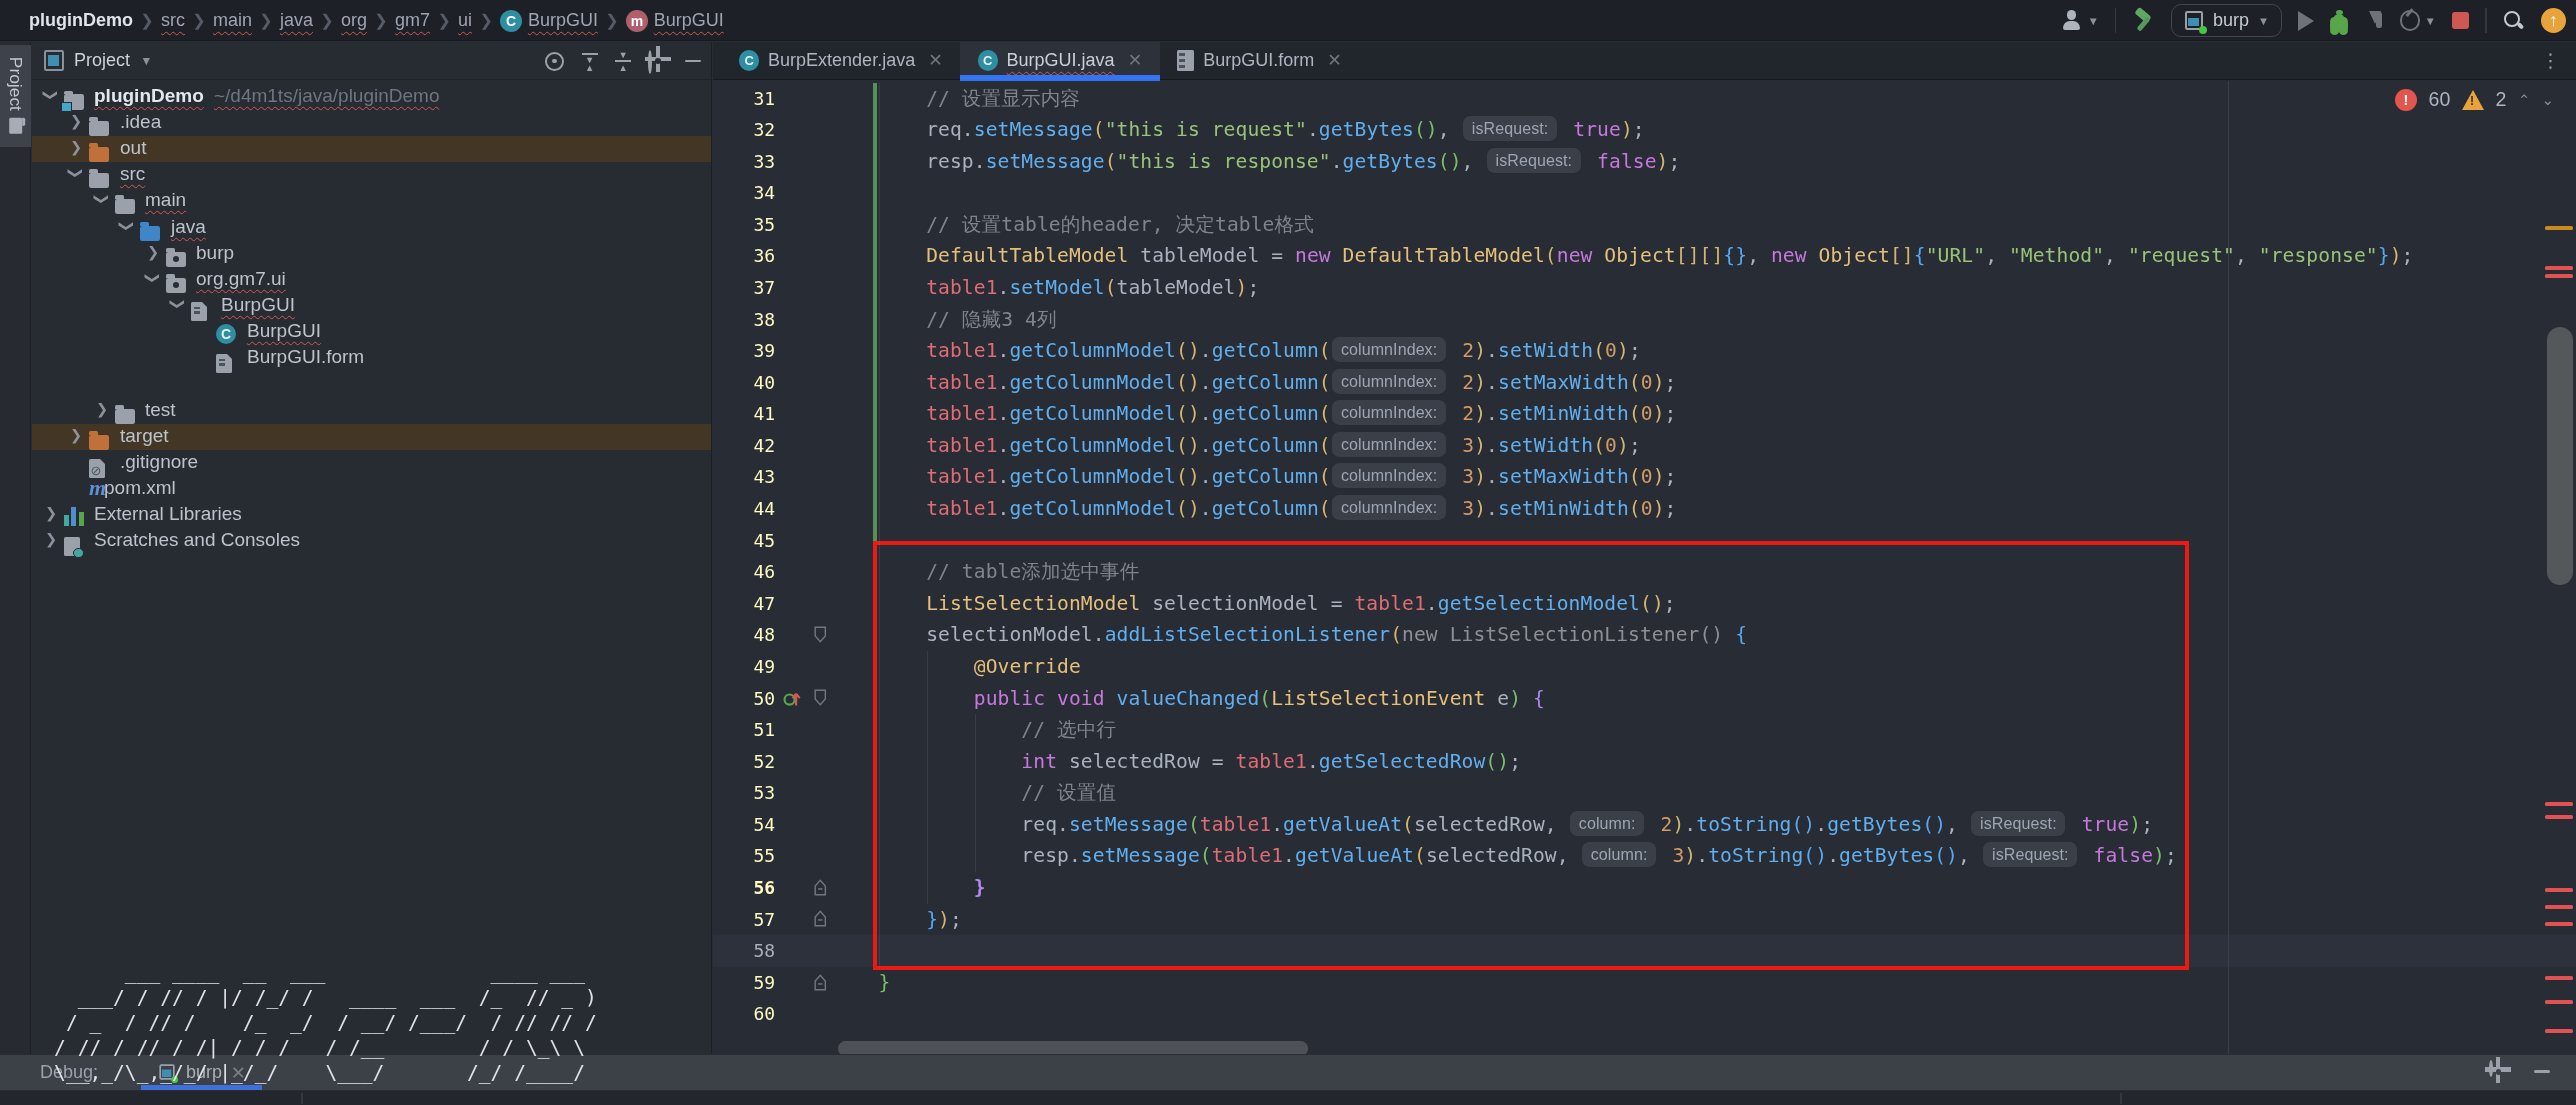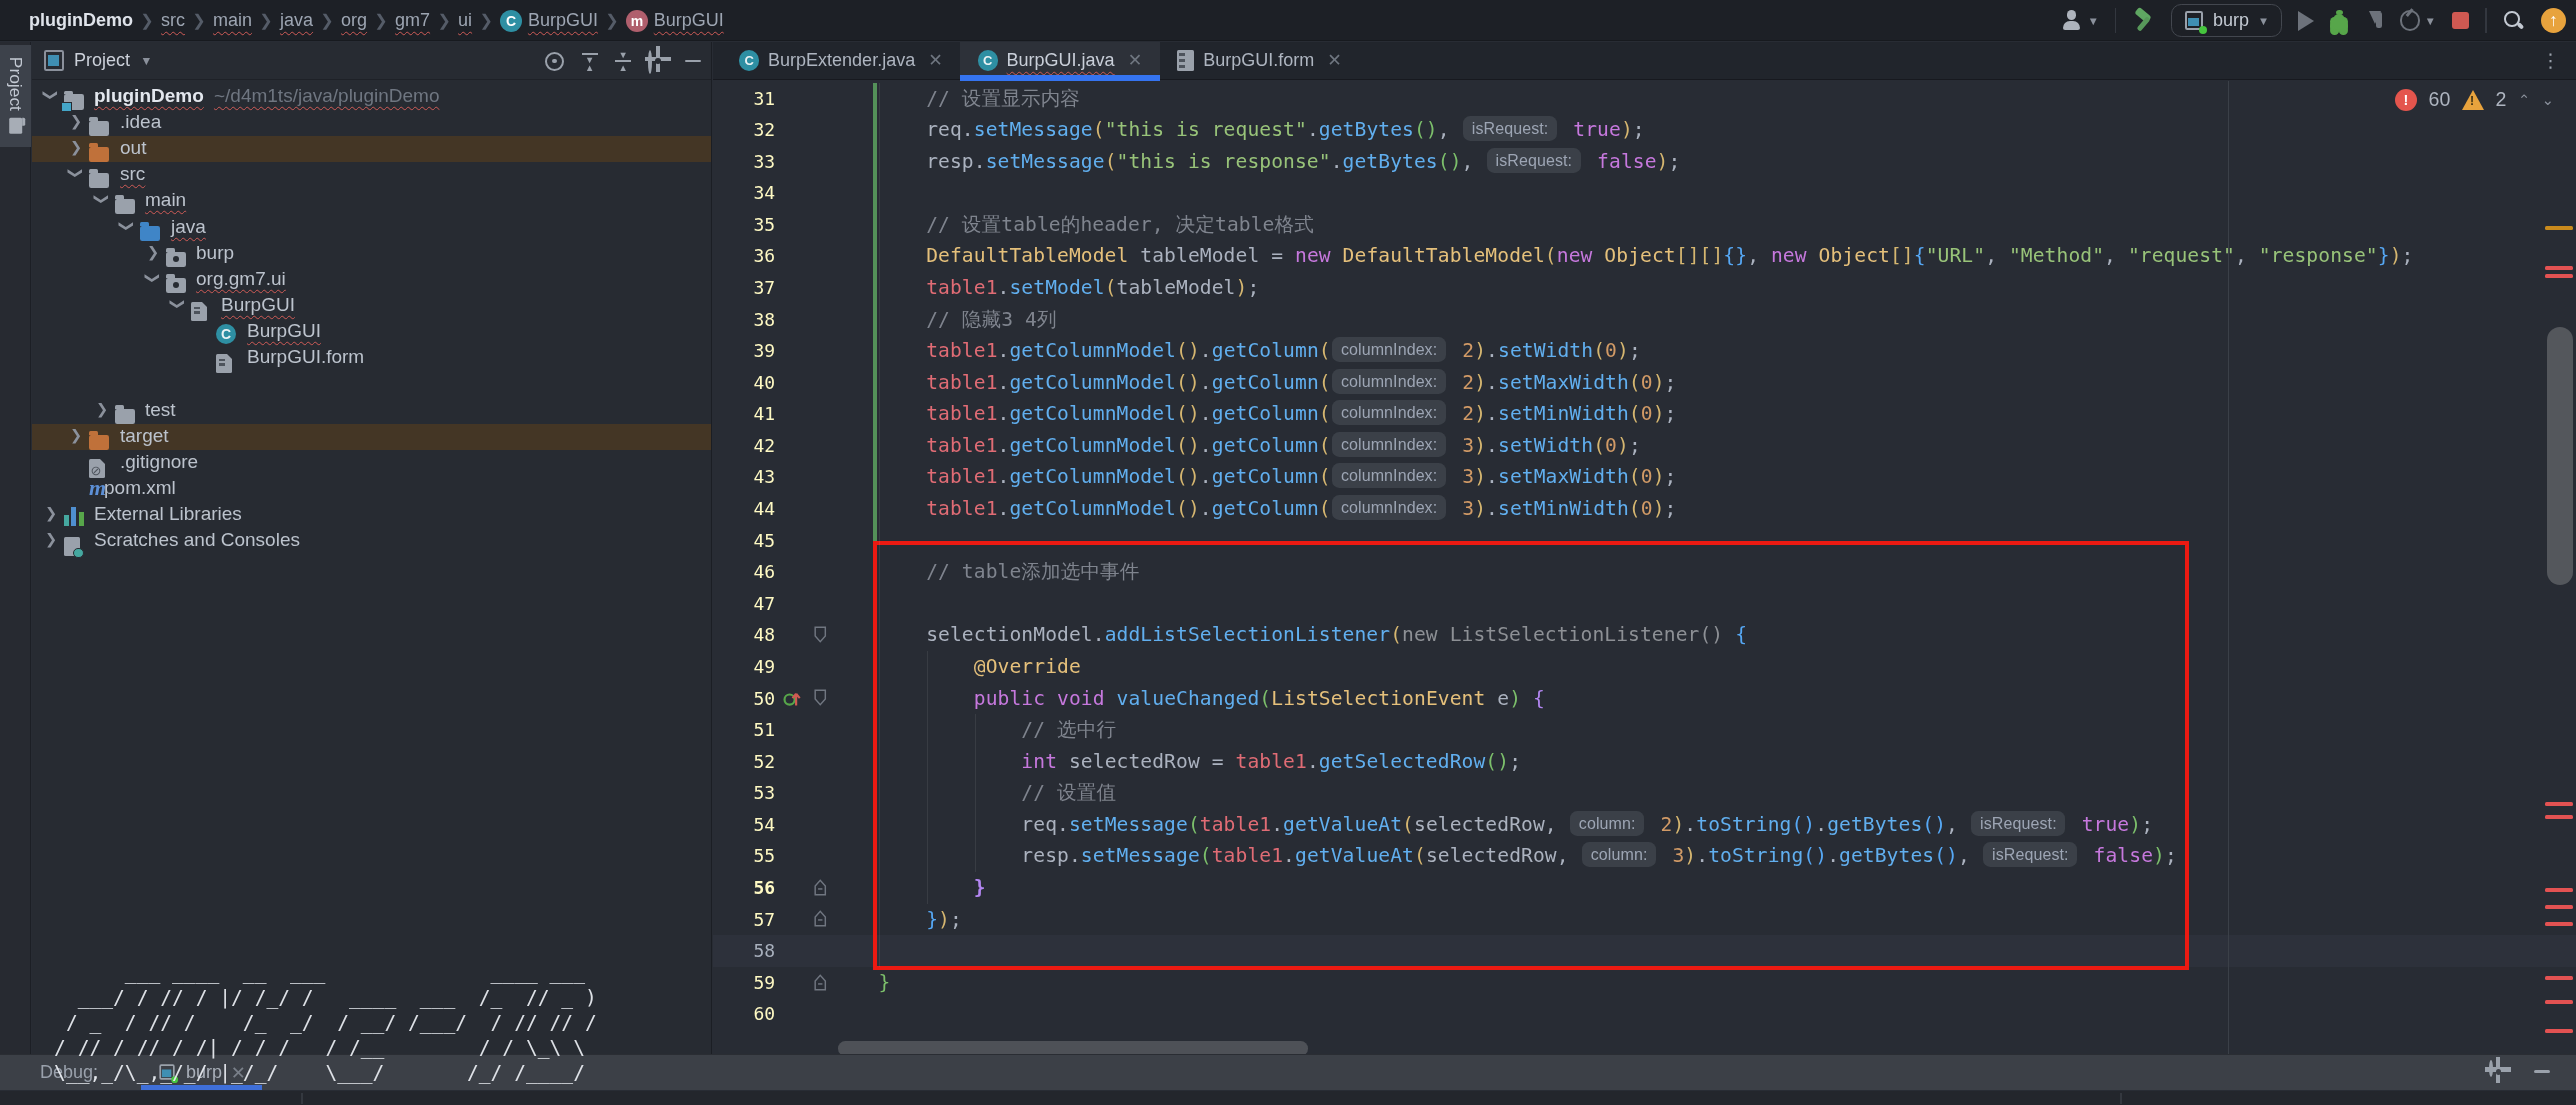--- a/index.html
+++ b/index.html
@@ -378,21 +378,21 @@
           <div class="code-row" style="top: 191px;"><span class="ln">37</span><span class="ct"><span class="c-def">        </span><span class="c-fld">table1</span><span class="c-def">.</span><span class="c-fn">setModel</span><span class="c-py">(</span><span class="c-def">tableModel</span><span class="c-py">)</span><span class="c-def">;</span></span></div>
           <div class="code-row" style="top: 223px;"><span class="ln">38</span><span class="ct"><span class="c-com">        // 隐藏3 4列</span></span></div>
           <div class="code-row" style="top: 254px;"><span class="ln">39</span><span class="ct"><span class="c-def">        </span><span class="c-fld">table1</span><span class="c-def">.</span><span class="c-fn">getColumnModel</span><span class="c-py">()</span><span class="c-def">.</span><span class="c-fn">getColumn</span><span class="c-py">(</span><span class="hint">columnIndex:</span><span class="c-def"> </span><span class="c-num">2</span><span class="c-py">)</span><span class="c-def">.</span><span class="c-fn">setWidth</span><span class="c-py">(</span><span class="c-num">0</span><span class="c-py">)</span><span class="c-def">;</span></span></div>
           <div class="code-row" style="top: 286px;"><span class="ln">40</span><span class="ct"><span class="c-def">        </span><span class="c-fld">table1</span><span class="c-def">.</span><span class="c-fn">getColumnModel</span><span class="c-py">()</span><span class="c-def">.</span><span class="c-fn">getColumn</span><span class="c-py">(</span><span class="hint">columnIndex:</span><span class="c-def"> </span><span class="c-num">2</span><span class="c-py">)</span><span class="c-def">.</span><span class="c-fn">setMaxWidth</span><span class="c-py">(</span><span class="c-num">0</span><span class="c-py">)</span><span class="c-def">;</span></span></div>
           <div class="code-row" style="top: 317px;"><span class="ln">41</span><span class="ct"><span class="c-def">        </span><span class="c-fld">table1</span><span class="c-def">.</span><span class="c-fn">getColumnModel</span><span class="c-py">()</span><span class="c-def">.</span><span class="c-fn">getColumn</span><span class="c-py">(</span><span class="hint">columnIndex:</span><span class="c-def"> </span><span class="c-num">2</span><span class="c-py">)</span><span class="c-def">.</span><span class="c-fn">setMinWidth</span><span class="c-py">(</span><span class="c-num">0</span><span class="c-py">)</span><span class="c-def">;</span></span></div>
           <div class="code-row" style="top: 349px;"><span class="ln">42</span><span class="ct"><span class="c-def">        </span><span class="c-fld">table1</span><span class="c-def">.</span><span class="c-fn">getColumnModel</span><span class="c-py">()</span><span class="c-def">.</span><span class="c-fn">getColumn</span><span class="c-py">(</span><span class="hint">columnIndex:</span><span class="c-def"> </span><span class="c-num">3</span><span class="c-py">)</span><span class="c-def">.</span><span class="c-fn">setWidth</span><span class="c-py">(</span><span class="c-num">0</span><span class="c-py">)</span><span class="c-def">;</span></span></div>
           <div class="code-row" style="top: 380px;"><span class="ln">43</span><span class="ct"><span class="c-def">        </span><span class="c-fld">table1</span><span class="c-def">.</span><span class="c-fn">getColumnModel</span><span class="c-py">()</span><span class="c-def">.</span><span class="c-fn">getColumn</span><span class="c-py">(</span><span class="hint">columnIndex:</span><span class="c-def"> </span><span class="c-num">3</span><span class="c-py">)</span><span class="c-def">.</span><span class="c-fn">setMaxWidth</span><span class="c-py">(</span><span class="c-num">0</span><span class="c-py">)</span><span class="c-def">;</span></span></div>
           <div class="code-row" style="top: 412px;"><span class="ln">44</span><span class="ct"><span class="c-def">        </span><span class="c-fld">table1</span><span class="c-def">.</span><span class="c-fn">getColumnModel</span><span class="c-py">()</span><span class="c-def">.</span><span class="c-fn">getColumn</span><span class="c-py">(</span><span class="hint">columnIndex:</span><span class="c-def"> </span><span class="c-num">3</span><span class="c-py">)</span><span class="c-def">.</span><span class="c-fn">setMinWidth</span><span class="c-py">(</span><span class="c-num">0</span><span class="c-py">)</span><span class="c-def">;</span></span></div>
           <div class="code-row" style="top: 444px;"><span class="ln">45</span><span class="ct"></span></div>
           <div class="code-row" style="top: 475px;"><span class="ln">46</span><span class="ct"><span class="c-com">        // table添加选中事件</span></span></div>
-          <div class="code-row" style="top: 507px;"><span class="ln">47</span></div>
+          <div class="code-row" style="top: 507px;"><span class="ln">47</span><span class="ct"><span class="c-def">        </span><span class="c-cls">ListSelectionModel</span><span class="c-def"> selectionModel = </span><span class="c-fld">table1</span><span class="c-def">.</span><span class="c-fn">getSelectionModel</span><span class="c-py">()</span><span class="c-def">;</span></span></div>
           <div class="code-row" style="top: 538px;"><span class="ln">48</span><span class="ct"><span class="c-def">        selectionModel.</span><span class="c-fn">addListSelectionListener</span><span class="c-py">(</span><span class="c-gray">new ListSelectionListener() </span><span class="c-pb">{</span></span></div>
           <div class="code-row" style="top: 570px;"><span class="ln">49</span><span class="ct"><span class="c-def">            </span><span class="c-cls">@Override</span></span></div>
           <div class="code-row" style="top: 602px;"><span class="ln">50</span><span class="ct"><span class="c-def">            </span><span class="c-kw">public</span><span class="c-def"> </span><span class="c-kw">void</span><span class="c-def"> </span><span class="c-fn">valueChanged</span><span class="c-pg">(</span><span class="c-cls">ListSelectionEvent</span><span class="c-def"> e</span><span class="c-pg">)</span><span class="c-def"> </span><span class="c-pp">{</span></span></div>
           <div class="code-row" style="top: 633px;"><span class="ln">51</span><span class="ct"><span class="c-com">                // 选中行</span></span></div>
           <div class="code-row" style="top: 665px;"><span class="ln">52</span><span class="ct"><span class="c-def">                </span><span class="c-kw">int</span><span class="c-def"> selectedRow = </span><span class="c-fld">table1</span><span class="c-def">.</span><span class="c-fn">getSelectedRow</span><span class="c-pg">()</span><span class="c-def">;</span></span></div>
           <div class="code-row" style="top: 696px;"><span class="ln">53</span><span class="ct"><span class="c-com">                // 设置值</span></span></div>
           <div class="code-row" style="top: 728px;"><span class="ln">54</span><span class="ct"><span class="c-def">                req.</span><span class="c-fn">setMessage</span><span class="c-pg">(</span><span class="c-fld">table1</span><span class="c-def">.</span><span class="c-fn">getValueAt</span><span class="c-py">(</span><span class="c-def">selectedRow, </span><span class="hint">column:</span><span class="c-def"> </span><span class="c-num">2</span><span class="c-py">)</span><span class="c-def">.</span><span class="c-fn">toString</span><span class="c-pb">()</span><span class="c-def">.</span><span class="c-fn">getBytes</span><span class="c-pb">()</span><span class="c-def">, </span><span class="hint">isRequest:</span><span class="c-def"> </span><span class="c-kw">true</span><span class="c-pg">)</span><span class="c-def">;</span></span></div>
           <div class="code-row" style="top: 759px;"><span class="ln">55</span><span class="ct"><span class="c-def">                resp.</span><span class="c-fn">setMessage</span><span class="c-pg">(</span><span class="c-fld">table1</span><span class="c-def">.</span><span class="c-fn">getValueAt</span><span class="c-py">(</span><span class="c-def">selectedRow, </span><span class="hint">column:</span><span class="c-def"> </span><span class="c-num">3</span><span class="c-py">)</span><span class="c-def">.</span><span class="c-fn">toString</span><span class="c-pb">()</span><span class="c-def">.</span><span class="c-fn">getBytes</span><span class="c-pb">()</span><span class="c-def">, </span><span class="hint">isRequest:</span><span class="c-def"> </span><span class="c-kw">false</span><span class="c-pg">)</span><span class="c-def">;</span></span></div>
           <div class="code-row" style="top: 791px; font-weight: bold;"><span class="ln">56</span><span class="ct"><span class="c-def">            </span><span class="c-pp">}</span></span></div>
           <div class="code-row" style="top: 823px;"><span class="ln">57</span><span class="ct"><span class="c-def">        </span><span class="c-pb">}</span><span class="c-py">)</span><span class="c-def">;</span></span></div>

